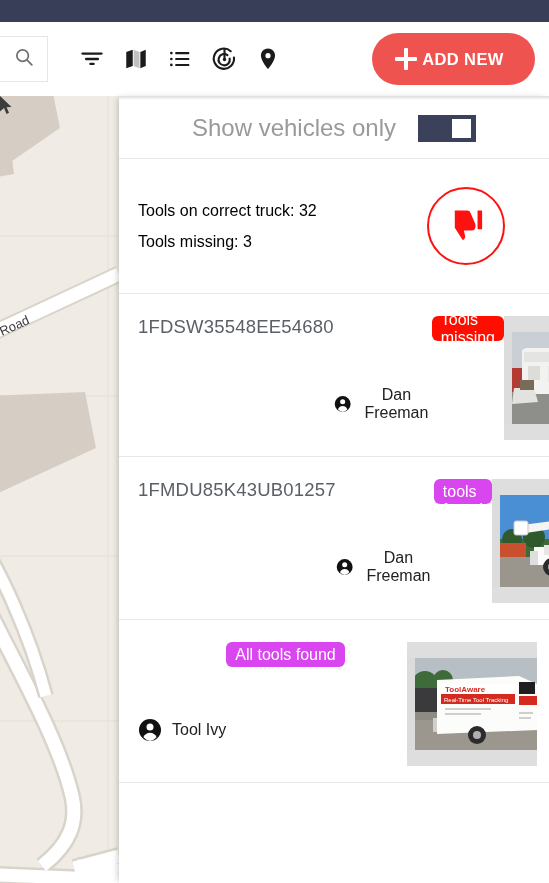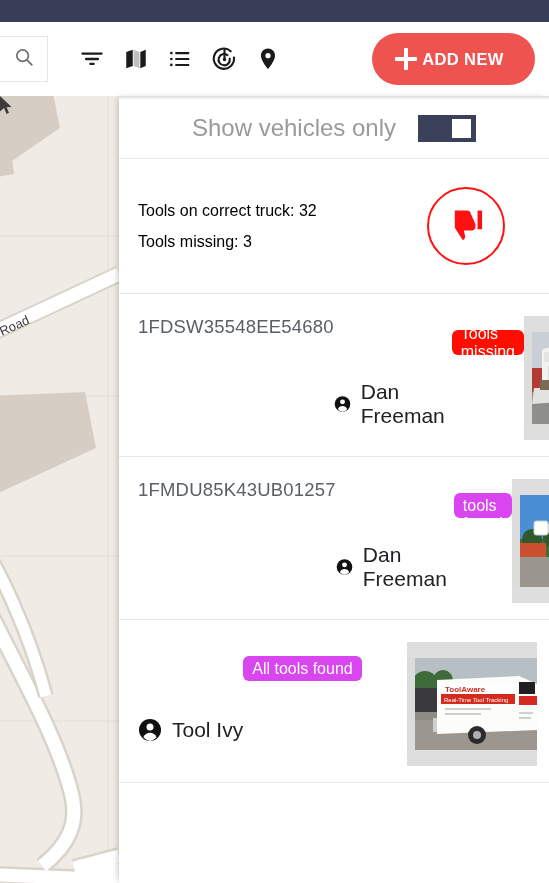--- a/index.html
+++ b/index.html
@@ -58,24 +58,24 @@
   .stat-line{font-size:16px;color:#000000;}
   .thumb-circle{width:78px;height:78px;border-radius:50%;border:2.5px solid #ff1111;
                 display:flex;align-items:center;justify-content:center;margin-right:44px;
                 box-sizing:border-box;cursor:pointer;}
 
   
   .vrow{height:162px;display:flex;box-sizing:border-box;padding:22px 0 0 19px;cursor:pointer;}
   .vrow-main{flex:1;display:flex;flex-direction:row;}
   .vin{font-size:18.5px;color:#5b6068;font-weight:400;letter-spacing:.2px;}
   .driver{display:flex;align-items:center;gap:10px;margin-top:36px;}
-  .driver-name{font-size:21px;color:#202124;}
+  .driver-name{font-size:16px;color:#202124;text-align:center;}
   .badge{display:inline-flex;align-items:center;justify-content:center;height:25px;
          border-radius:6px;padding:0 9px;box-sizing:border-box;color:#fff;font-size:16px;
-         margin-top:14px;align-self:flex-start;}
+         align-self:flex-start;}
   .badge.red{background:#ff0e00;}
   .badge.green{background:#d946ef;}
 
   .thumb{width:130px;height:124px;margin-right:12px;overflow:hidden;position:relative;
          flex:0 0 auto;background:#dcdcdc;}
   .thumb .bar{position:absolute;left:0;width:130px;height:16px;background:#dedede;}
   .thumb .bar.top{top:0;}
   .thumb .bar.bot{bottom:0;}
   .thumb .pic{position:absolute;top:16px;left:8px;width:130px;height:92px;overflow:hidden;}
   .thumb svg{display:block;}

